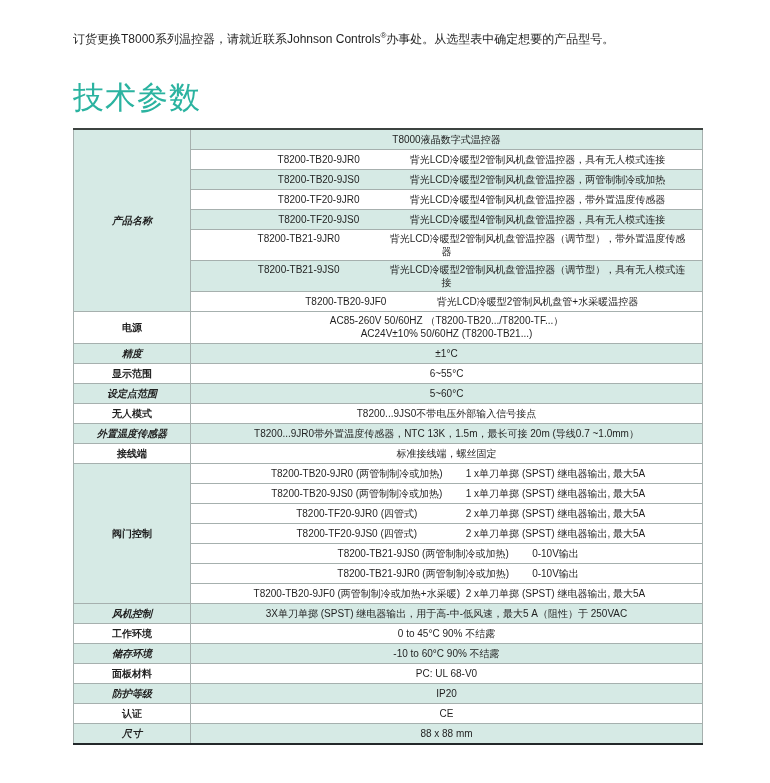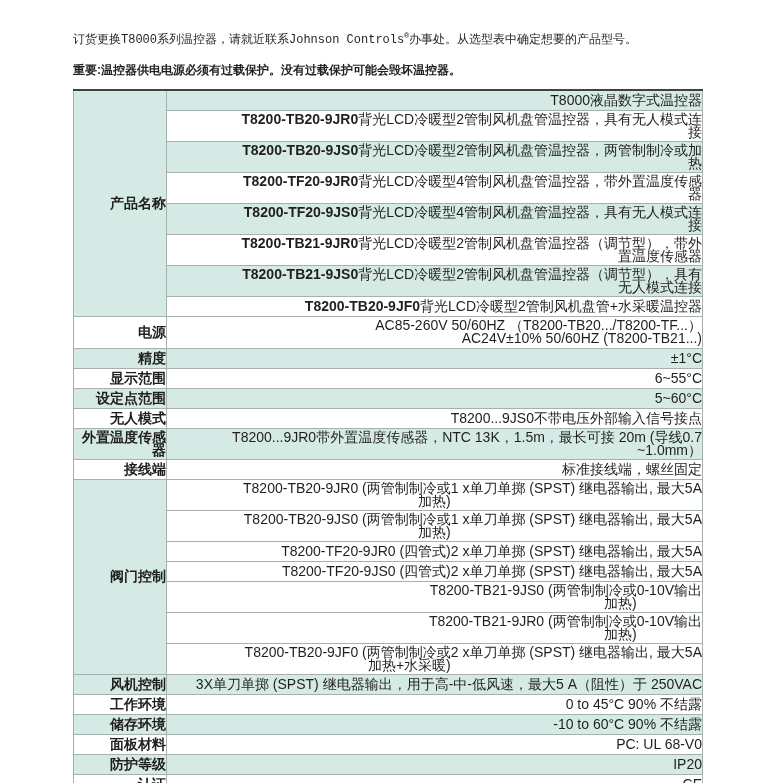--- a/index.html
+++ b/index.html
@@ -21,71 +21,70 @@
     font-weight:400;
     color:var(--accent);
     margin:0;
     line-height:1.3;
     letter-spacing:1px;
   }
   .intro{
     margin:16px 0 0 0;
     font-size:12px;
     line-height:1.45;
-    font-family:Liberation Mono, monospace;
   }
   .intro sup{font-size:8px;}
   .important{
     margin:13px 0 0 0;
     font-size:12px;
     font-weight:bold;
     line-height:1.45;
   }
   .specs-title{margin-top:30px;}
   table.spec-table{
     margin-top:9px;
     border-collapse:collapse;
     width:630px;
     table-layout:fixed;
   }
   .spec-table th,.spec-table td{
     border:1px solid var(--grid);
-    padding:2px 0;
-    font-size:14px;
+    padding:2px 12px;
+    font-size:10px;
     line-height:13px;
     height:15px;
     vertical-align:middle;
-    text-align:right;
+    text-align:center;
     background:#ffffff;
   }
   .spec-table th{font-weight:bold;width:92px;}
   .spec-table tr.teal td{background:var(--row-teal);}
-  .spec-table tr.teal th{background:var(--row-teal);}
+  .spec-table tr.teal th{background:var(--row-teal);font-style:italic;}
   .spec-table th.force-teal{background:var(--row-teal) !important;}
   .spec-table{
     border-top:2px solid #3c4340;
     border-bottom:2px solid #23282a;
     border-left:1px solid #8f9a97;
     border-right:1px solid #8f9a97;
   }
   .model{display:inline-block;vertical-align:top;}
-  .model.product{width:182px;font-weight:bold;}
+  .model.product{width:182px;}
   .model.wide{width:218px;}
   .power-line{line-height:13.5px;}
 </style>
 </head>
 <body>
 
 <div class="page">
 
 
   <p class="intro"><span>订货更换T8000系列温控器，请就近联系Johnson Controls</span><sup>®</sup><span>办事处。从选型表中确定想要的产品型号。</span></p>
 
-  <p class="important">重要:温控器供电电源必须有过载保护。没有过载保护可能会毁坏温控器。</p>
 
+  <h1 class="section-title specs-title">技术参数</h1>
 
   <table class="spec-table">
     <tbody>
         <tr class="teal">
           <th rowspan="8" class="force-teal">产品名称</th>
           <td>T8000液晶数字式温控器</td>
         </tr>
         <tr>
           <td><span class="model product">T8200-TB20-9JR0</span><span>背光LCD冷暖型2管制风机盘管温控器，具有无人模式连接</span></td>
         </tr>

